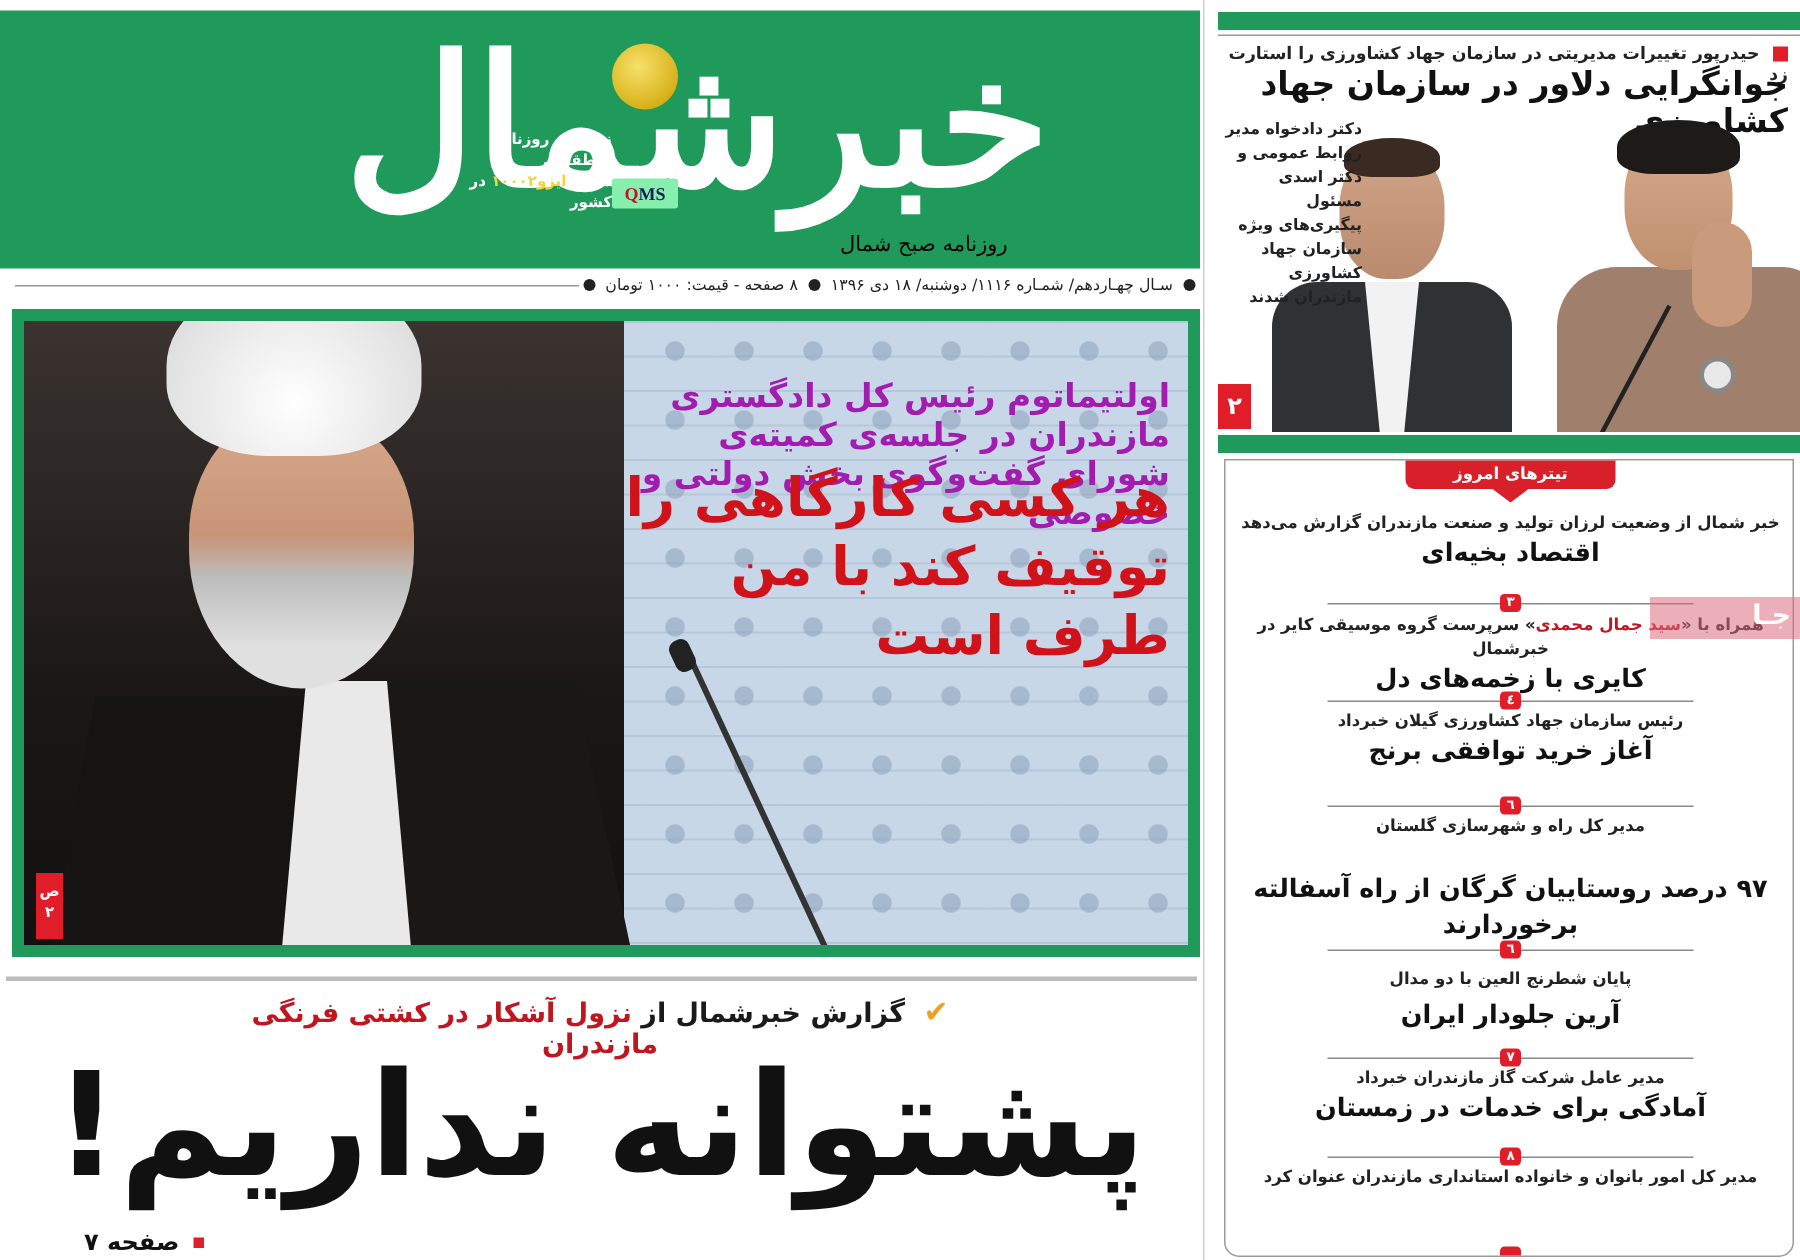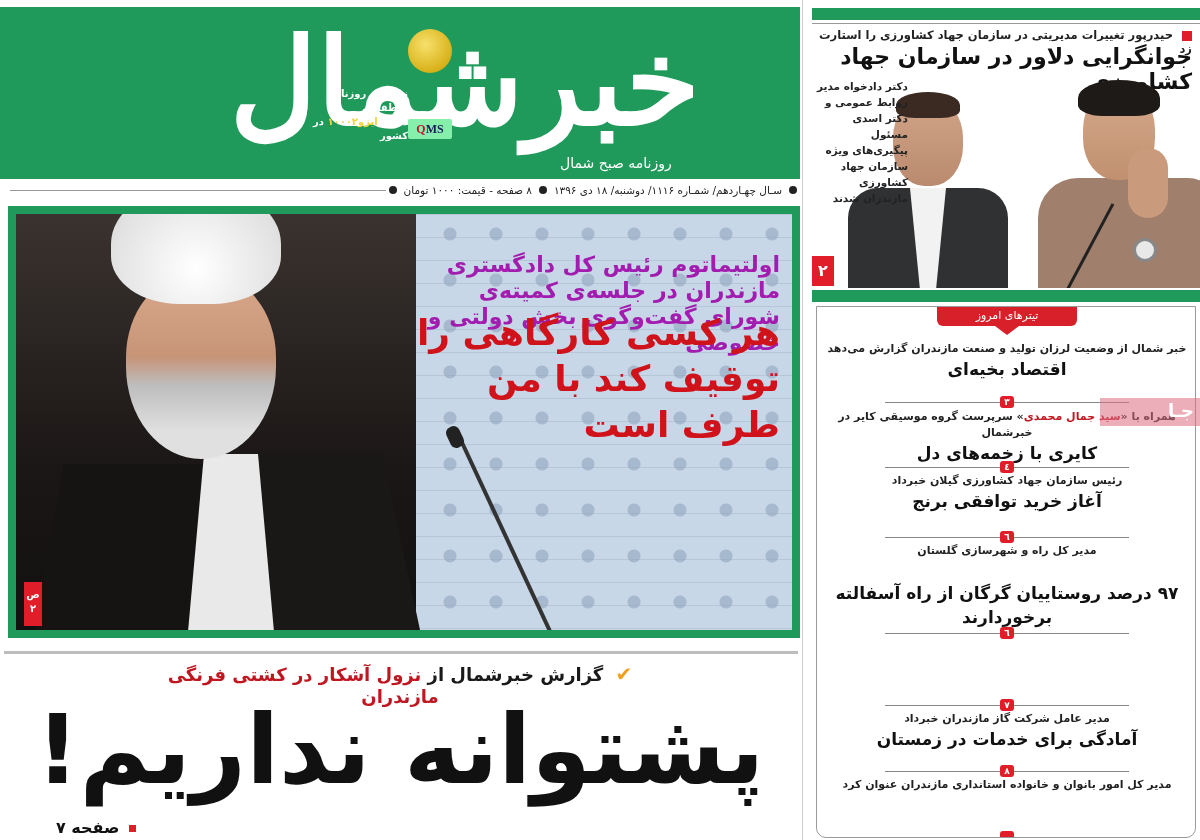--- a/index.html
+++ b/index.html
@@ -12,21 +12,21 @@
     position: absolute; left: 0; top: 7px; width: 800px; height: 172px;
     background: #1f9a5a;
   }
   .logo-big {
     position: absolute; left: 400px; top: 0; width: 300px; height: 172px;
     color: #ffffff; font-family: "DejaVu Serif", serif; font-weight: bold;
     font-size: 120px; line-height: 150px; text-align: center; direction: rtl;
     letter-spacing: -4px;
   }
   .logo-sub {
-    position: absolute; left: 560px; top: 148px; color: #ffffff; font-size: 14px;
+    position: absolute; left: 560px; top: 148px; color: #000000; font-size: 14px;
     direction: rtl; font-family: "DejaVu Sans", sans-serif;
   }
   .coin {
     position: absolute; left: 408px; top: 22px; width: 44px; height: 44px; border-radius: 50%;
     background: radial-gradient(circle at 40% 35%, #f7e06b, #d8b21a 70%, #b89412);
   }
   .iso-text {
     position: absolute; left: 300px; top: 80px; width: 108px; color: #ffffff;
     font-size: 10px; line-height: 14px; text-align: right; font-weight: bold;
   }
@@ -162,21 +162,21 @@
     color: #fff; font-size: 16px; font-weight: bold; text-align: center; line-height: 30px;
   }
   .right-green-bottom { position: absolute; left: 4px; top: 290px; width: 388px; height: 12px; background: #1f9a5a; }
 
   .teasers-box {
     position: absolute; left: 8px; top: 306px; width: 380px; height: 532px;
     border: 1px solid #9a9a9a; border-radius: 0 0 10px 10px; overflow: hidden;
   }
   .teasers-tab {
     position: absolute; left: 120px; top: -1px; width: 140px; height: 20px;
-    background: #d7202a; color: #fff; font-size: 11px; font-weight: normal; text-align: center;
+    background: #d7202a; color: #fff; font-size: 11px; font-weight: bold; text-align: center;
     line-height: 20px; border-radius: 0 0 6px 6px; direction: rtl;
   }
   .teasers-tab::after {
     content: ""; position: absolute; left: 58px; top: 20px; border-left: 12px solid transparent;
     border-right: 12px solid transparent; border-top: 9px solid #d7202a;
   }
   .teaser { position: absolute; left: 0; width: 380px; text-align: center; direction: rtl; }
   .teaser .kick { font-size: 11px; color: #222; font-weight: bold; line-height: 16px; }
   .teaser .kick .red { color: #c0161f; }
   .teaser .head { font-size: 17px; color: #111; font-weight: bold; line-height: 24px; }
@@ -307,20 +307,24 @@
     <div class="teaser-sep" style="top:230px;"></div>
     <div class="teaser-num" style="top:224px;">٦</div>
 
     <div class="teaser" style="top:236px;">
       <div class="kick">مدیر کل راه و شهرسازی گلستان</div>
       <div class="head" style="margin-top:22px;">۹۷ درصد روستاییان گرگان از راه آسفالته برخوردارند</div>
     </div>
     <div class="teaser-sep" style="top:326px;"></div>
     <div class="teaser-num" style="top:320px;">٦</div>
 
+    <div class="teaser" style="top:338px;">
+      <div class="kick">پایان شطرنج العین با دو مدال</div>
+      <div class="head" style="margin-top:4px;">آرین جلودار ایران</div>
+    </div>
     <div class="teaser-sep" style="top:398px;"></div>
     <div class="teaser-num" style="top:392px;">۷</div>
 
     <div class="teaser" style="top:404px;">
       <div class="kick">مدیر عامل شرکت گاز مازندران خبرداد</div>
       <div class="head">آمادگی برای خدمات در زمستان</div>
     </div>
     <div class="teaser-sep" style="top:464px;"></div>
     <div class="teaser-num" style="top:458px;">۸</div>
 

